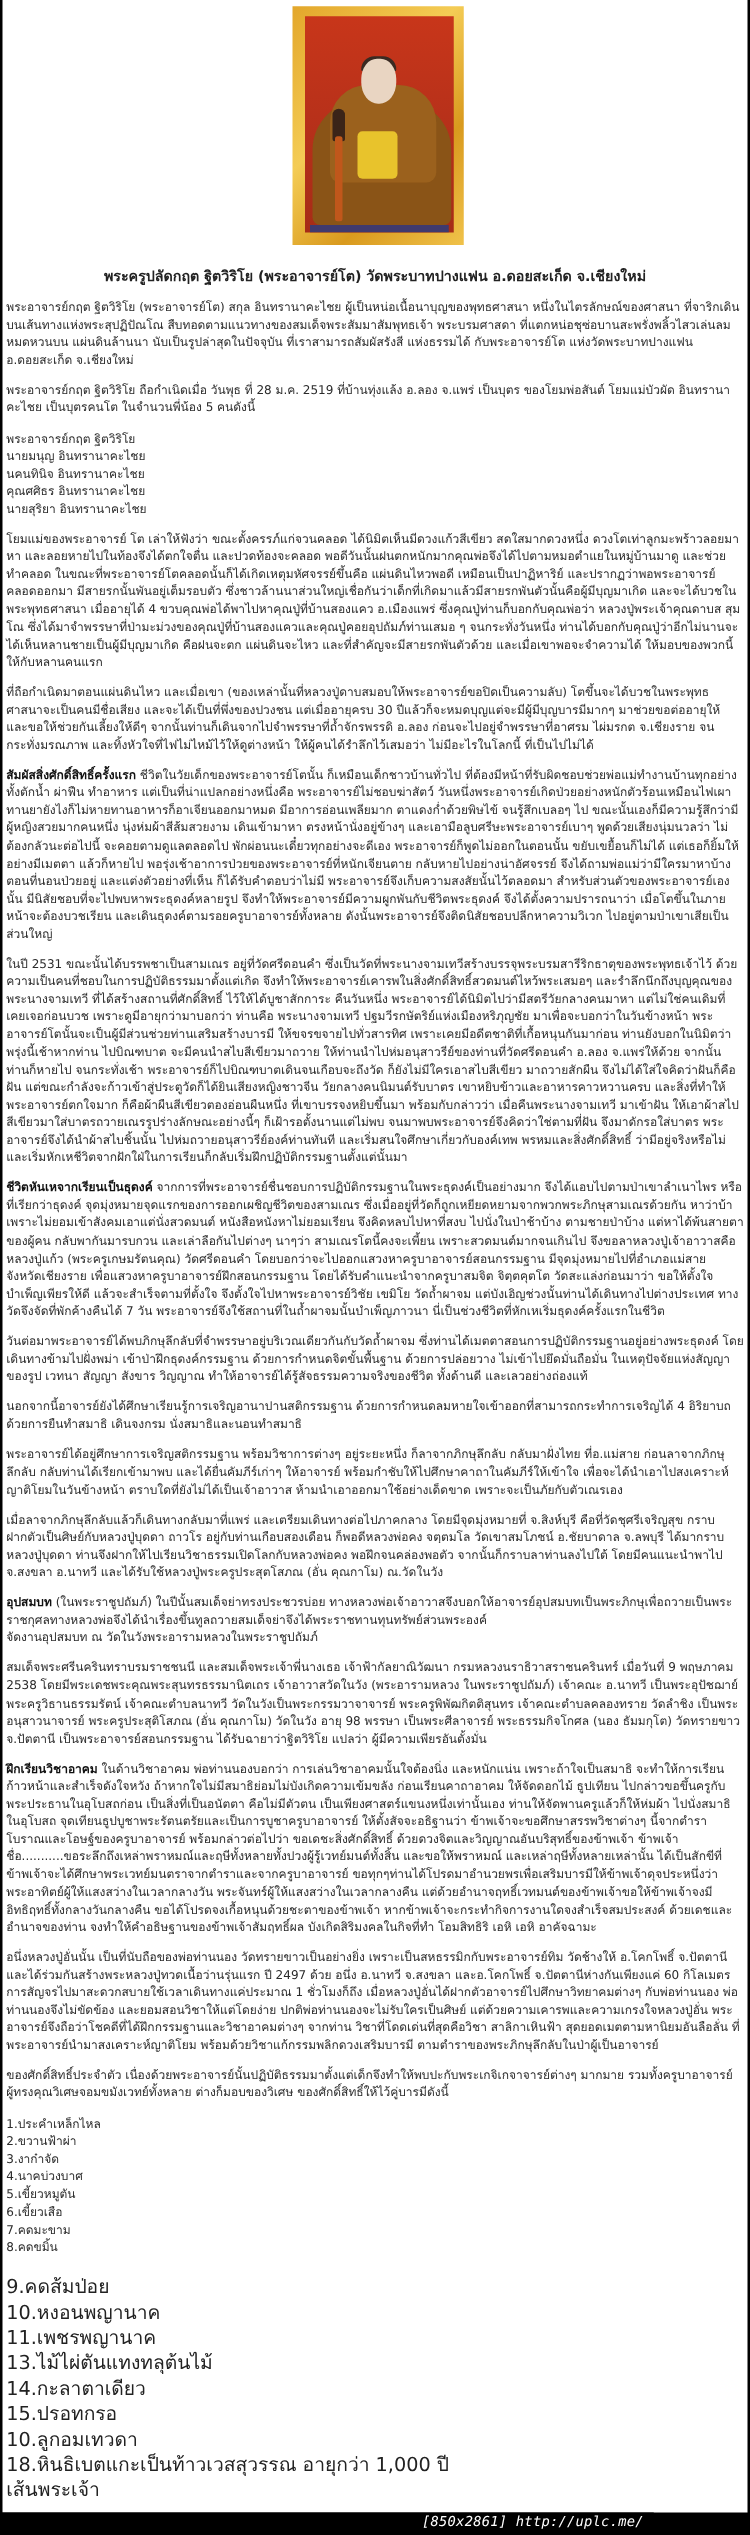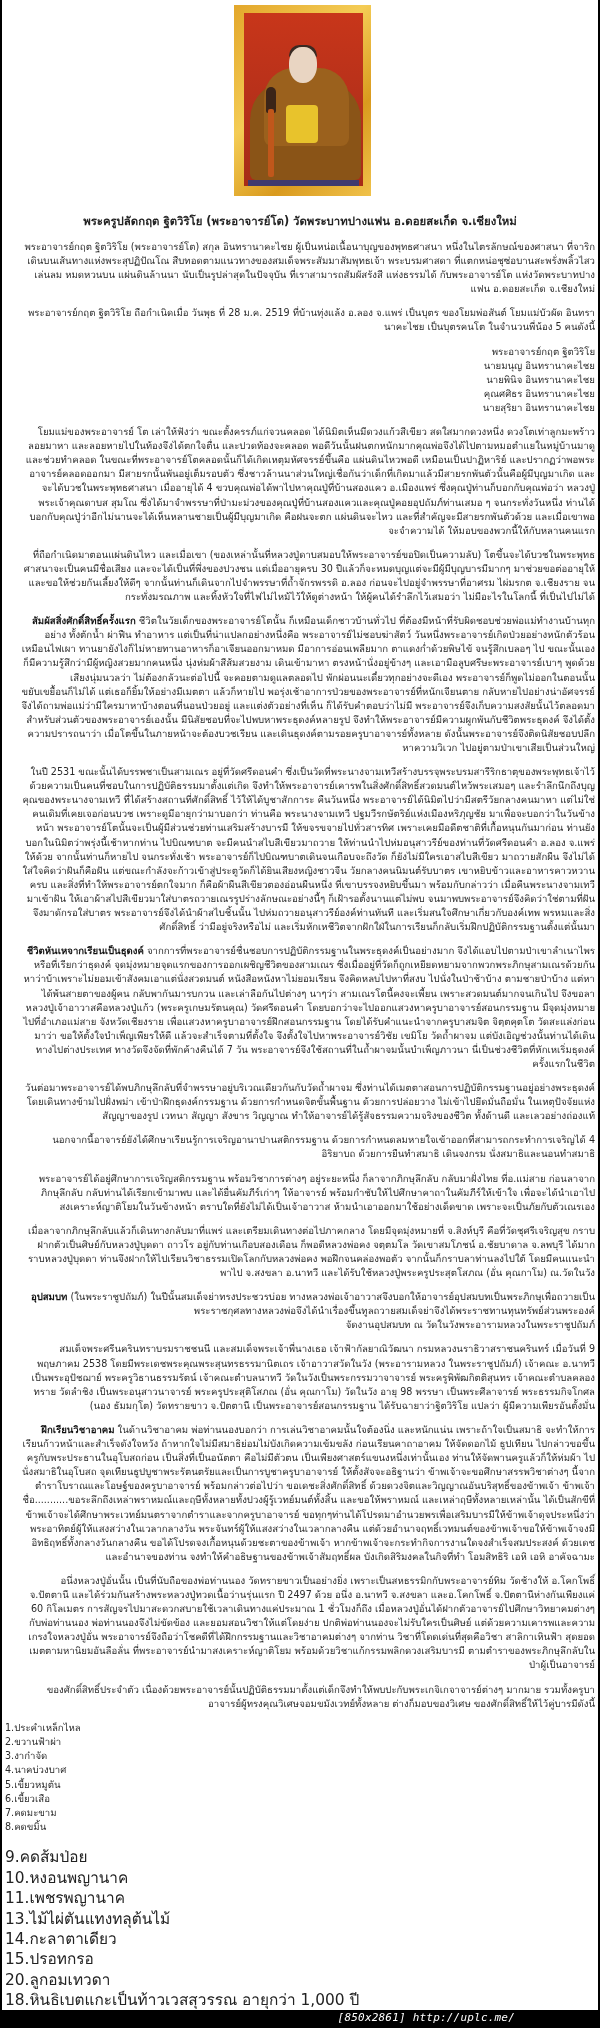--- a/index.html
+++ b/index.html
@@ -30,21 +30,21 @@
   .head { position: absolute; left: 45px; top: 34px; width: 28px; height: 36px; background: #e9d5c2; border-radius: 45% 45% 48% 48%; }
   .hair { position: absolute; left: 45px; top: 32px; width: 28px; height: 12px; background: #3a2a22; border-radius: 14px 14px 2px 2px; }
   .staff { position: absolute; left: 24px; top: 96px; width: 6px; height: 68px; background: #c0571b; border-radius: 2px; }
   .staff-top { position: absolute; left: 22px; top: 74px; width: 10px; height: 26px; background: #3b2418; border-radius: 5px 5px 2px 2px; }
   .base { position: absolute; left: 4px; right: 4px; bottom: 0; height: 6px; background: #3f3a6e; }
 
   .content {
     position: absolute; left: 3px; top: 214px; width: 590px;
     font-size: 9.6px; line-height: 14.1px; color: #2a2a2a;
   }
-  .content p { margin: 0 0 10px 16px; text-align: right; }
+  .content p { margin: 0 0 10px 0; }
   h1.title {
     margin: 0 0 11px 0; font-size: 11.4px; line-height: 15px; font-weight: bold; color: #222; text-align: center;
   }
   .lead { font-weight: bold; color: #111; }
   .list-small { margin: 0 0 13px 0; }
   .list-small div { line-height: 14.2px; }
   .list-big { font-size: 15.4px; line-height: 20.4px; color: #222; margin-top: 2px; }
   .list-big div { }
   .footer-bar { position: absolute; left: 0; top: 2010px; width: 523px; height: 18px; background: #000; }
   .watermark {
@@ -74,21 +74,21 @@
 
   <div class="content">
     <h1 class="title">พระครูปลัดกฤต ฐิตวิริโย (พระอาจารย์โต) วัดพระบาทปางแฟน อ.ดอยสะเก็ด จ.เชียงใหม่</h1>
 
     <p>พระอาจารย์กฤต   ฐิตวิริโย (พระอาจารย์โต)  สกุล อินทรานาคะไชย ผู้เป็นหน่อเนื้อนาบุญของพุทธศาสนา หนึ่งในไตรลักษณ์ของศาสนา ที่จาริกเดินบนเส้นทางแห่งพระสุปฏิปัณโณ สืบทอดตามแนวทางของสมเด็จพระสัมมาสัมพุทธเจ้า พระบรมศาสดา ที่แตกหน่อชุซ่อบานสะพรั่งพลิ้วไสวเล่นลม หมดหวนบน แผ่นดินล้านนา นับเป็นรูปล่าสุดในปัจจุบัน ที่เราสามารถสัมผัสรังสี แห่งธรรมได้ กับพระอาจารย์โต แห่งวัดพระบาทปางแฟน อ.ดอยสะเก็ด จ.เชียงใหม่</p>
     <p>พระอาจารย์กฤต ฐิตวิริโย ถือกำเนิดเมื่อ วันพุธ ที่ 28 ม.ค. 2519 ที่บ้านทุ่งแล้ง อ.ลอง จ.แพร่ เป็นบุตร ของโยมพ่อสันต์ โยมแม่บัวผัด อินทรานาคะไชย เป็นบุตรคนโต ในจำนวนพี่น้อง 5 คนดังนี้</p>
 
     <p>
       <span>พระอาจารย์กฤต ฐิตวิริโย</span><br>
       <span>นายมนุญ อินทรานาคะไชย</span><br>
-      <span>นายพินิจ อินทรานาคะไชย</span><br>
+      <span>นคนทินิจ อินทรานาคะไชย</span><br>
       <span>คุณศศิธร อินทรานาคะไชย</span><br>
       <span>นายสุริยา อินทรานาคะไชย</span>
     </p>
 
     <p>โยมแม่ของพระอาจารย์ โต เล่าให้ฟังว่า ขณะตั้งครรภ์แก่จวนคลอด ได้นิมิตเห็นมีดวงแก้วสีเขียว สดใสมากดวงหนึ่ง ดวงโตเท่าลูกมะพร้าวลอยมาหา และลอยหายไปในท้องจึงได้ตกใจตื่น และปวดท้องจะคลอด พอดีวันนั้นฝนตกหนักมากคุณพ่อจึงได้ไปตามหมอตำแยในหมู่บ้านมาดู และช่วยทำคลอด ในขณะที่พระอาจารย์โตคลอดนั้นก็ได้เกิดเหตุมหัศจรรย์ขึ้นคือ แผ่นดินไหวพอดี เหมือนเป็นปาฏิหาริย์ และปรากฏว่าพอพระอาจารย์คลอดออกมา มีสายรกนั้นพันอยู่เต็มรอบตัว ซึ่งชาวล้านนาส่วนใหญ่เชื่อกันว่าเด็กที่เกิดมาแล้วมีสายรกพันตัวนั้นคือผู้มีบุญมาเกิด และจะได้บวชในพระพุทธศาสนา เมื่ออายุได้ 4 ขวบคุณพ่อได้พาไปหาคุณปู่ที่บ้านสองแคว อ.เมืองแพร่ ซึ่งคุณปู่ท่านก็บอกกับคุณพ่อว่า หลวงปู่พระเจ้าคุณดาบส สุมโณ ซึ่งได้มาจำพรรษาที่ป่ามะม่วงของคุณปู่ที่บ้านสองแควและคุณปู่คอยอุปถัมภ์ท่านเสมอ ๆ จนกระทั่งวันหนึ่ง ท่านได้บอกกับคุณปู่ว่าอีกไม่นานจะได้เห็นหลานชายเป็นผู้มีบุญมาเกิด คือฝนจะตก แผ่นดินจะไหว และที่สำคัญจะมีสายรกพันตัวด้วย และเมื่อเขาพอจะจำความได้ ให้มอบของพวกนี้ให้กับหลานคนแรก</p>
     <p>ที่ถือกำเนิดมาตอนแผ่นดินไหว และเมื่อเขา (ของเหล่านั้นที่หลวงปู่ดาบสมอบให้พระอาจารย์ขอปิดเป็นความลับ) โตขึ้นจะได้บวชในพระพุทธศาสนาจะเป็นคนมีชื่อเสียง และจะได้เป็นที่พึ่งของปวงชน แต่เมื่ออายุครบ 30 ปีแล้วก็จะหมดบุญแต่จะมีผู้มีบุญบารมีมากๆ มาช่วยขอต่ออายุให้ และขอให้ช่วยกันเลี้ยงให้ดีๆ จากนั้นท่านก็เดินจากไปจำพรรษาที่ถ้ำจักรพรรดิ อ.ลอง ก่อนจะไปอยู่จำพรรษาที่อาศรม ไผ่มรกต จ.เชียงราย จนกระทั่งมรณภาพ และทิ้งหัวใจที่ไฟไม่ไหม้ไว้ให้ดูต่างหน้า ให้ผู้คนได้รำลึกไว้เสมอว่า ไม่มีอะไรในโลกนี้ ที่เป็นไปไม่ได้</p>
 
     <p><span class="lead">สัมผัสสิ่งศักดิ์สิทธิ์ครั้งแรก</span><span> ชีวิตในวัยเด็กของพระอาจารย์โตนั้น ก็เหมือนเด็กชาวบ้านทั่วไป ที่ต้องมีหน้าที่รับผิดชอบช่วยพ่อแม่ทำงานบ้านทุกอย่าง ทั้งตักน้ำ ผ่าฟืน ทำอาหาร แต่เป็นที่น่าแปลกอย่างหนึ่งคือ พระอาจารย์ไม่ชอบฆ่าสัตว์ วันหนึ่งพระอาจารย์เกิดป่วยอย่างหนักตัวร้อนเหมือนไฟเผา ทานยายังไงก็ไม่หายทานอาหารก็อาเจียนออกมาหมด มีอาการอ่อนเพลียมาก ตาแดงก่ำด้วยพิษไข้ จนรู้สึกเบลอๆ ไป ขณะนั้นเองก็มีความรู้สึกว่ามีผู้หญิงสวยมากคนหนึ่ง นุ่งห่มผ้าสีส้มสวยงาม เดินเข้ามาหา ตรงหน้านั่งอยู่ข้างๆ และเอามือลูบศรีษะพระอาจารย์เบาๆ พูดด้วยเสียงนุ่มนวลว่า ไม่ต้องกลัวนะต่อไปนี้ จะคอยตามดูแลตลอดไป พักผ่อนนะเดี๋ยวทุกอย่างจะดีเอง พระอาจารย์ก็พูดไม่ออกในตอนนั้น ขยับเขยื้อนก็ไม่ได้ แต่เธอก็ยิ้มให้อย่างมีเมตตา แล้วก็หายไป พอรุ่งเช้าอาการป่วยของพระอาจารย์ที่หนักเจียนตาย กลับหายไปอย่างน่าอัศจรรย์ จึงได้ถามพ่อแม่ว่ามีใครมาหาบ้างตอนที่นอนป่วยอยู่ และแต่งตัวอย่างที่เห็น ก็ได้รับคำตอบว่าไม่มี พระอาจารย์จึงเก็บความสงสัยนั้นไว้ตลอดมา สำหรับส่วนตัวของพระอาจารย์เองนั้น มีนิสัยชอบที่จะไปพบหาพระธุดงค์หลายรูป จึงทำให้พระอาจารย์มีความผูกพันกับชีวิตพระธุดงค์ จึงได้ตั้งความปรารถนาว่า เมื่อโตขึ้นในภายหน้าจะต้องบวชเรียน และเดินธุดงค์ตามรอยครูบาอาจารย์ทั้งหลาย ดังนั้นพระอาจารย์จึงติดนิสัยชอบปลีกหาความวิเวก ไปอยู่ตามป่าเขาเสียเป็นส่วนใหญ่</span></p>
 
     <p>ในปี 2531 ขณะนั้นได้บรรพชาเป็นสามเณร อยู่ที่วัดศรีดอนคำ ซึ่งเป็นวัดที่พระนางจามเทวีสร้างบรรจุพระบรมสารีริกธาตุของพระพุทธเจ้าไว้ ด้วยความเป็นคนที่ชอบในการปฏิบัติธรรมมาตั้งแต่เกิด จึงทำให้พระอาจารย์เคารพในสิ่งศักดิ์สิทธิ์สวดมนต์ไหว้พระเสมอๆ และรำลึกนึกถึงบุญคุณของพระนางจามเทวี ที่ได้สร้างสถานที่ศักดิ์สิทธิ์ ไว้ให้ได้บูชาสักการะ คืนวันหนึ่ง พระอาจารย์ได้นิมิตไปว่ามีสตรีวัยกลางคนมาหา แต่ไม่ใช่คนเดิมที่เคยเจอก่อนบวช เพราะดูมีอายุกว่ามาบอกว่า ท่านคือ พระนางจามเทวี ปฐมวีรกษัตริย์แห่งเมืองหริภุญชัย มาเพื่อจะบอกว่าในวันข้างหน้า พระอาจารย์โตนั้นจะเป็นผู้มีส่วนช่วยท่านเสริมสร้างบารมี ให้ขจรขจายไปทั่วสารทิศ เพราะเคยมีอดีตชาติที่เกื้อหนุนกันมาก่อน ท่านยังบอกในนิมิตว่าพรุ่งนี้เช้าหากท่าน ไปบิณฑบาต จะมีคนนำสไบสีเขียวมาถวาย ให้ท่านนำไปห่มอนุสาวรีย์ของท่านที่วัดศรีดอนคำ อ.ลอง จ.แพร่ให้ด้วย จากนั้นท่านก็หายไป จนกระทั่งเช้า พระอาจารย์ก็ไปบิณฑบาตเดินจนเกือบจะถึงวัด ก็ยังไม่มีใครเอาสไบสีเขียว มาถวายสักผืน จึงไม่ได้ใส่ใจคิดว่าฝันก็คือฝัน แต่ขณะกำลังจะก้าวเข้าสู่ประตูวัดก็ได้ยินเสียงหญิงชาวจีน วัยกลางคนนิมนต์รับบาตร เขาหยิบข้าวและอาหารคาวหวานครบ และสิ่งที่ทำให้พระอาจารย์ตกใจมาก ก็คือผ้าผืนสีเขียวตองอ่อนผืนหนึ่ง ที่เขาบรรจงหยิบขึ้นมา พร้อมกับกล่าวว่า เมื่อคืนพระนางจามเทวี มาเข้าฝัน ให้เอาผ้าสไปสีเขียวมาใส่บาตรถวายเณรรูปร่างลักษณะอย่างนี้ๆ ก็เฝ้ารอตั้งนานแต่ไม่พบ จนมาพบพระอาจารย์จึงคิดว่าใช่ตามที่ฝัน จึงมาดักรอใส่บาตร พระอาจารย์จึงได้นำผ้าสไบชิ้นนั้น ไปห่มถวายอนุสาวรีย์องค์ท่านทันที และเริ่มสนใจศึกษาเกี่ยวกับองค์เทพ พรหมและสิ่งศักดิ์สิทธิ์ ว่ามีอยู่จริงหรือไม่ และเริ่มหักเหชีวิตจากฝักใฝ่ในการเรียนก็กลับเริ่มฝึกปฏิบัติกรรมฐานตั้งแต่นั้นมา</p>
@@ -120,21 +120,21 @@
       <div>8.คดขมิ้น</div>
     </div>
 
     <div class="list-big">
       <div>9.คดส้มป่อย</div>
       <div>10.หงอนพญานาค</div>
       <div>11.เพชรพญานาค</div>
       <div>13.ไม้ไผ่ตันแทงทลุต้นไม้</div>
       <div>14.กะลาตาเดียว</div>
       <div>15.ปรอทกรอ</div>
-      <div>20.ลูกอมเทวดา</div>
+      <div>10.ลูกอมเทวดา</div>
       <div>18.หินธิเบตแกะเป็นท้าวเวสสุวรรณ อายุกว่า 1,000 ปี</div>
       <div>เส้นพระเจ้า</div>
     </div>
 
   </div>
 </div>
 
 <div class="footer-bar">
   <span class="watermark">[850x2861] http://uplc.me/</span>
 </div>

